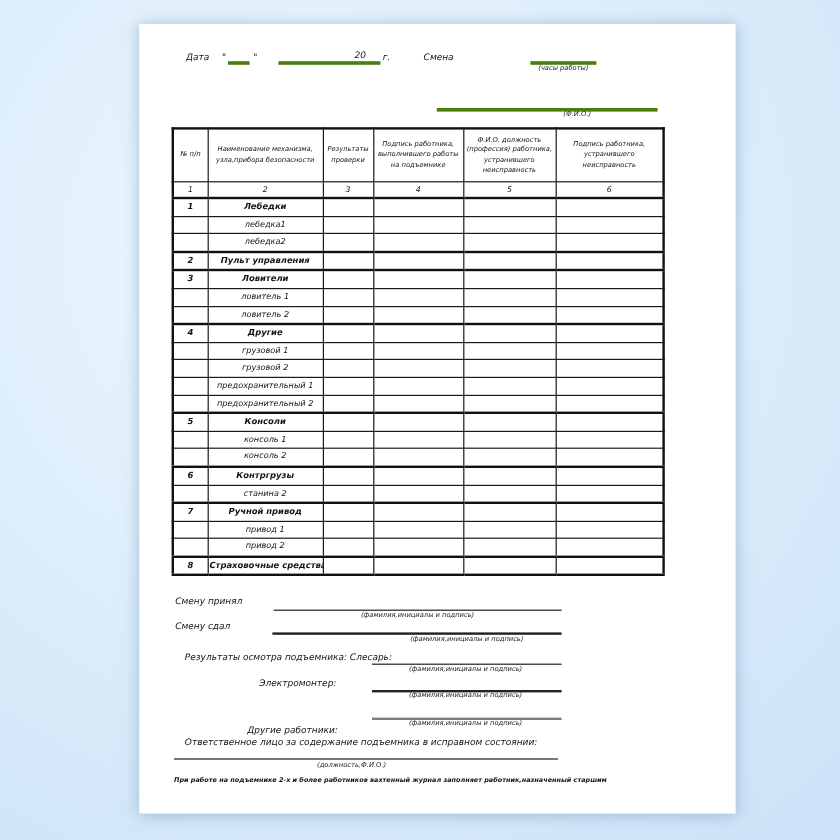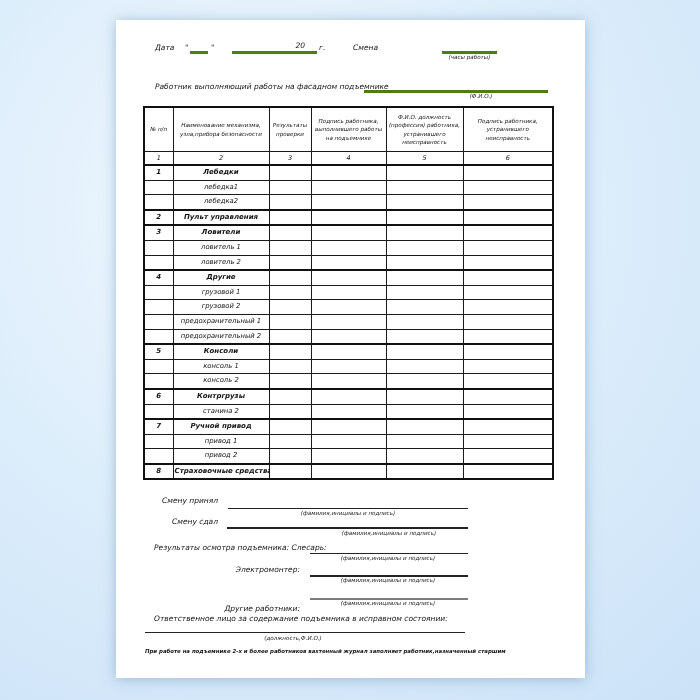--- a/index.html
+++ b/index.html
@@ -7,27 +7,28 @@
     width:700px;height:700px;overflow:hidden;
     background: radial-gradient(circle at 38% 30%, #f2f8fe 0%, #ddeefb 48%, #cbe2f7 100%);
     font-family:"DejaVu Sans", sans-serif;
   }
   .page{
     position:absolute;left:116px;top:20px;width:469px;height:658px;
     background:#ffffff;
     box-shadow:0 1px 12px rgba(110,145,185,0.55);
     color:#141414;
     font-style:italic;
+    padding-left:28px;
   }
   .abs{position:absolute;}
   .lbl{font-size:7.5px;line-height:9px;white-space:nowrap;}
   .blank{border-bottom:3px solid #4d7c0f;height:15px;}
   .blank .inline-val{position:absolute;right:12px;bottom:1px;font-size:7.5px;}
   .cap{font-size:5.6px;line-height:7px;text-align:center;color:#222;white-space:nowrap;}
-  .r-align{text-align:right;}
+  .r-align{text-align:left;}
 
   
   table.insp{
     position:absolute;left:27px;top:86px;width:409px;
     border-collapse:collapse;table-layout:fixed;
     font-style:italic;
   }
   table.insp th, table.insp td{
     border:1px solid #1a1a1a;
     padding:0 1px;overflow:hidden;
@@ -61,21 +62,20 @@
   <span class="abs blank" style="left:74px;top:16px;width:18px;"></span>
   <span class="abs lbl" style="left:95px;top:23px;">"</span>
   <span class="abs blank" style="left:116px;top:16px;width:85px;">
     <span class="inline-val">20</span>
   </span>
   <span class="abs lbl" style="left:203px;top:23px;">г.</span>
   <span class="abs lbl" style="left:237px;top:23px;">Смена</span>
   <span class="abs blank" style="left:326px;top:16px;width:55px;"></span>
   <span class="abs cap" style="left:311px;top:34px;width:85px;">(часы работы)</span>
 
-  <span class="abs lbl" style="left:39px;top:62px;">Работник выполняющий работы на фасадном подъемнике</span>
   <span class="abs blank" style="left:248px;top:55px;width:184px;"></span>
   <span class="abs cap" style="left:325px;top:73px;width:80px;">(Ф.И.О.)</span>
 
   <table class="insp">
     <colgroup>
       <col style="width:29px">
         <col style="width:96px">
         <col style="width:42px">
       <col style="width:75px">
         <col style="width:77px">

